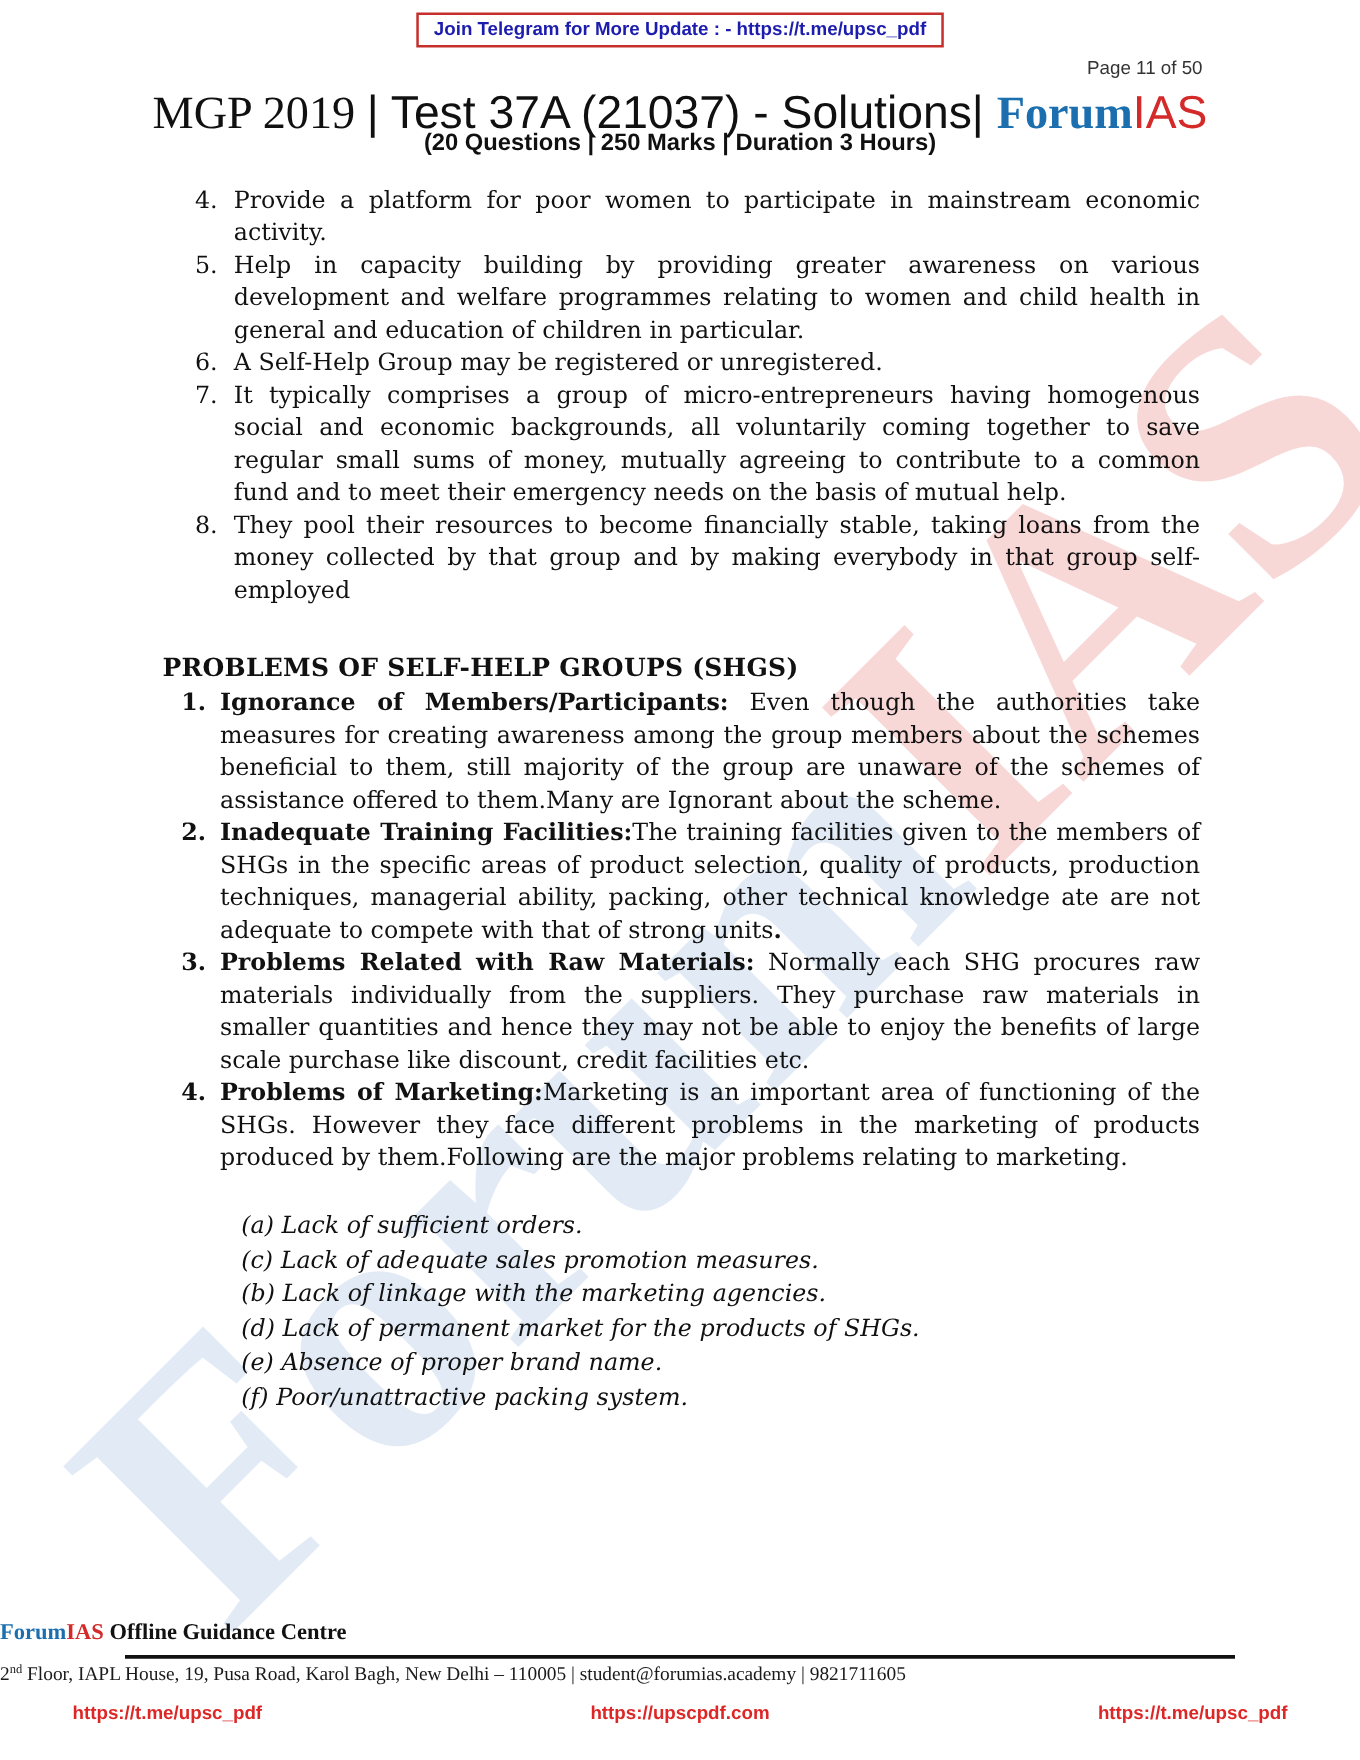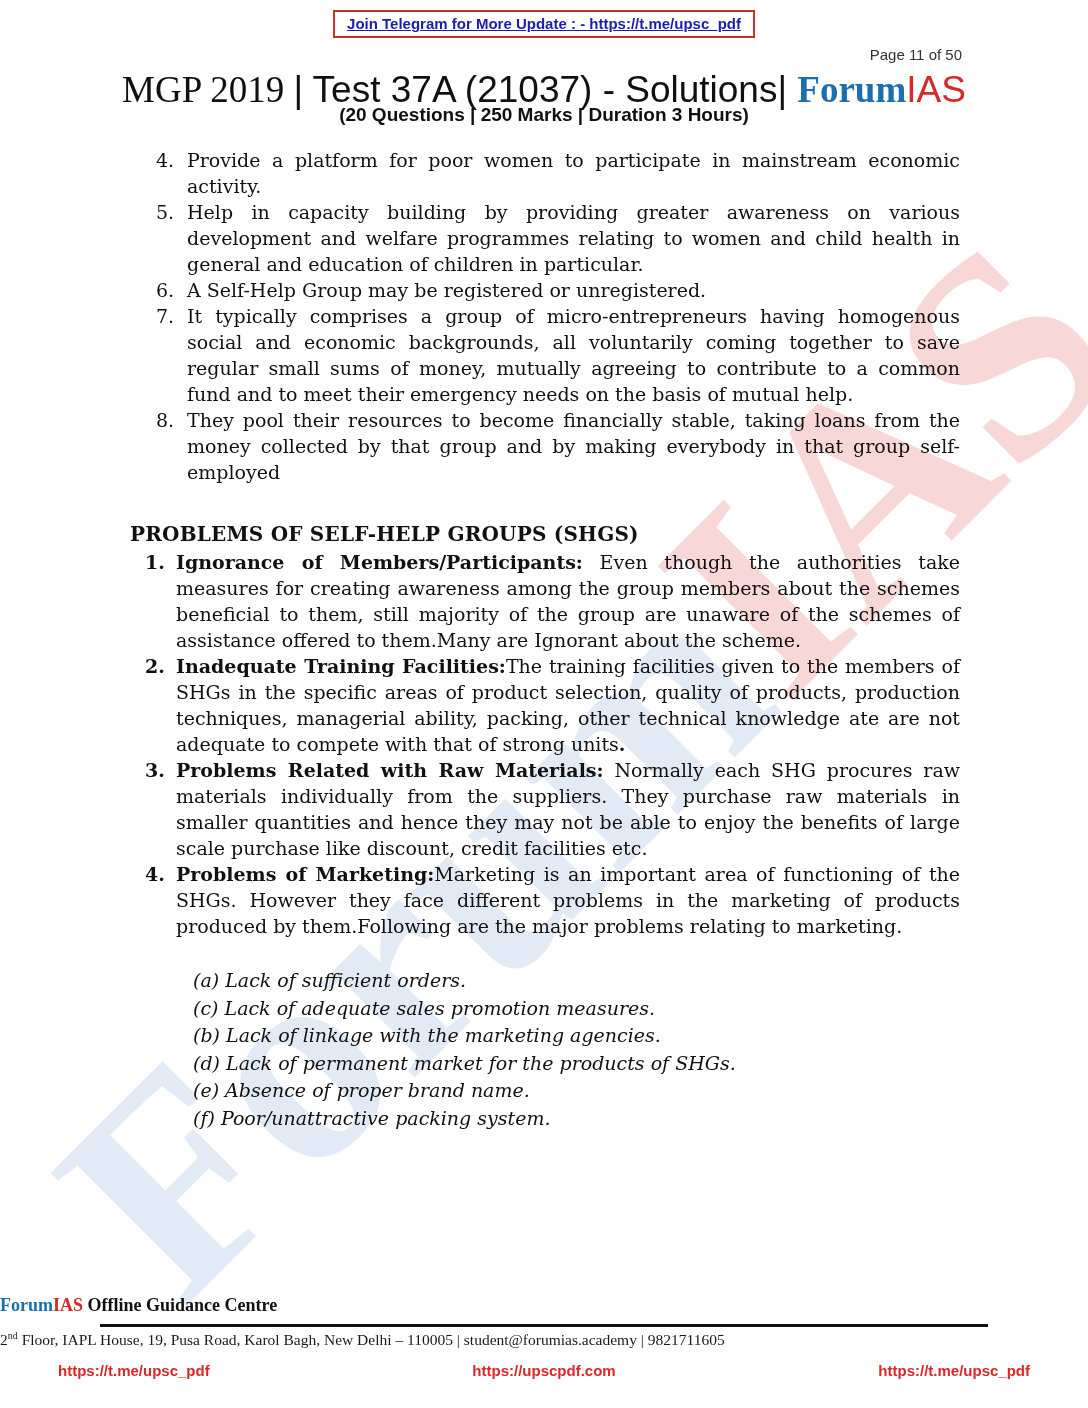--- a/index.html
+++ b/index.html
@@ -17,21 +17,21 @@
     font-size:290px; font-weight:bold; font-family:"Liberation Serif", serif;
     white-space:nowrap; z-index:0; pointer-events:none; line-height:1;
   }
   .wm-forum { color:rgba(110,155,205,0.20); }
   .wm-ias   { color:rgba(228,100,100,0.26); }
   
   .banner {
     position:absolute; top:10px; left:50%; transform:translateX(-50%);
     border:2px solid #c5302c; padding:3px 12px 4px;
     font-family:"Liberation Sans", sans-serif; font-weight:bold; font-size:15px;
-    color:#1c1cae; white-space:nowrap; z-index:2; background:#fff;text-decoration:underline;
+    color:#1c1cae; white-space:nowrap; z-index:2; background:#fff;
   }
   .page-num {
     position:absolute; top:46px; right:126px;
     font-family:"Liberation Sans", sans-serif; font-size:15px; color:#333; z-index:2;
   }
   .title {
     position:absolute; top:68px; left:0; width:100%;
     text-align:center; font-size:37px; color:#101010; z-index:2; white-space:nowrap;
   }
   .title-serif { font-family:"Liberation Serif", serif; }

